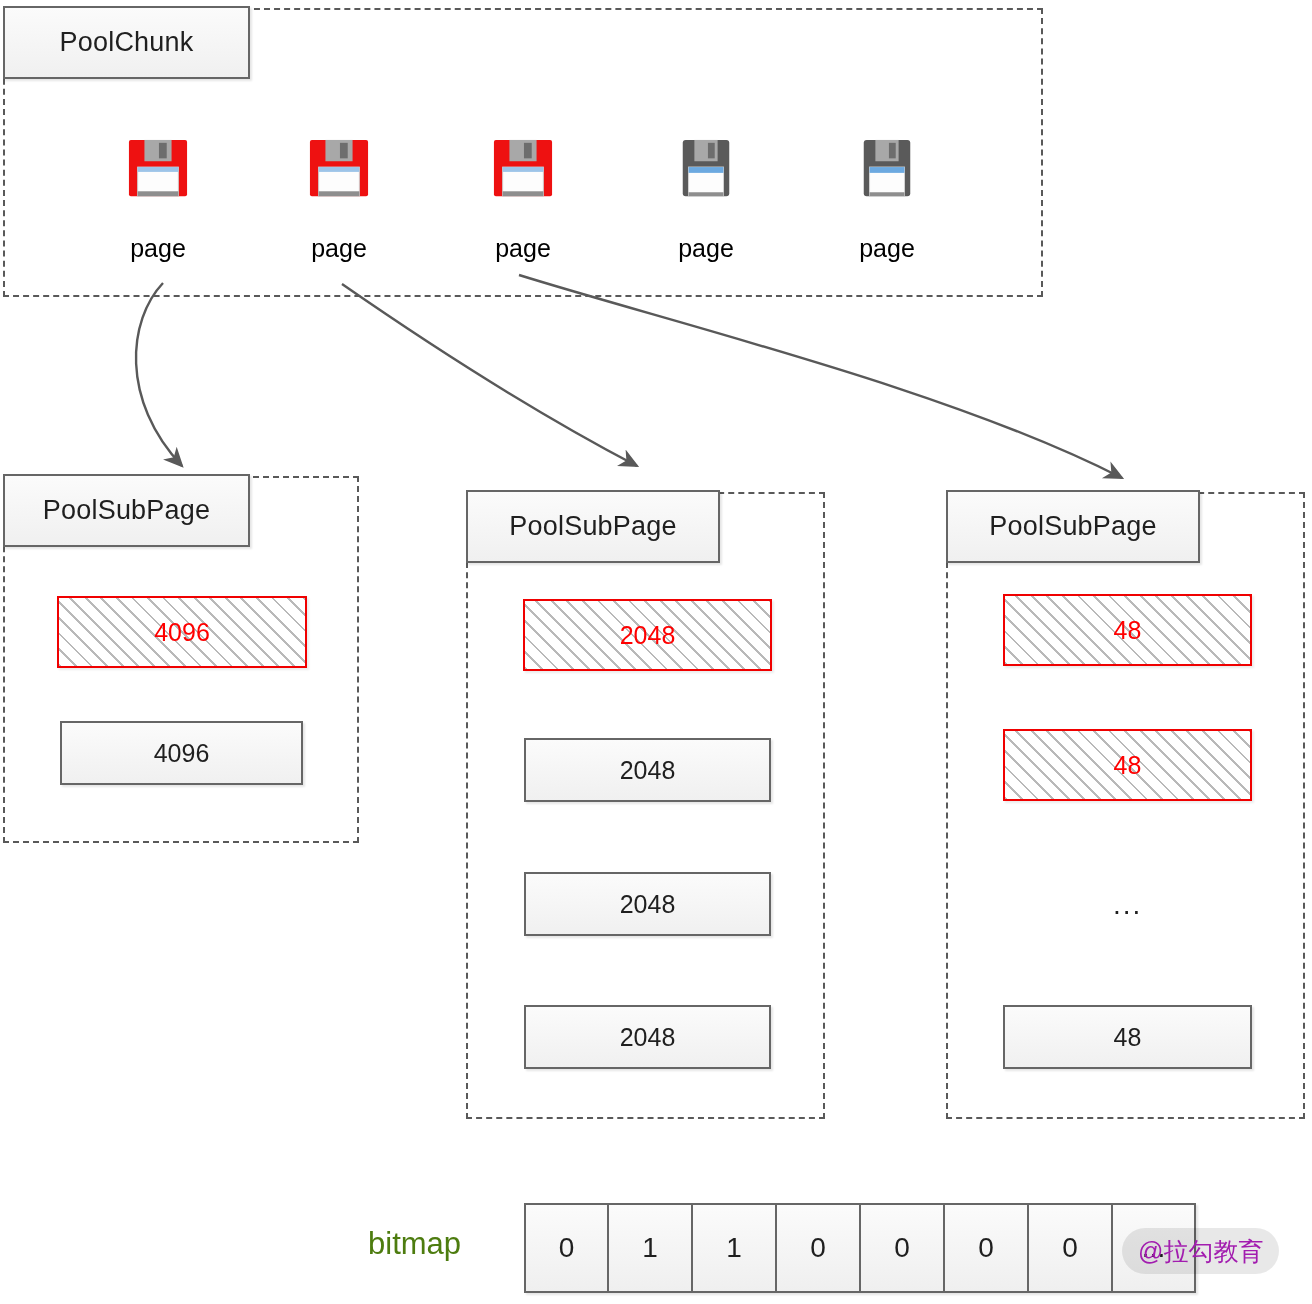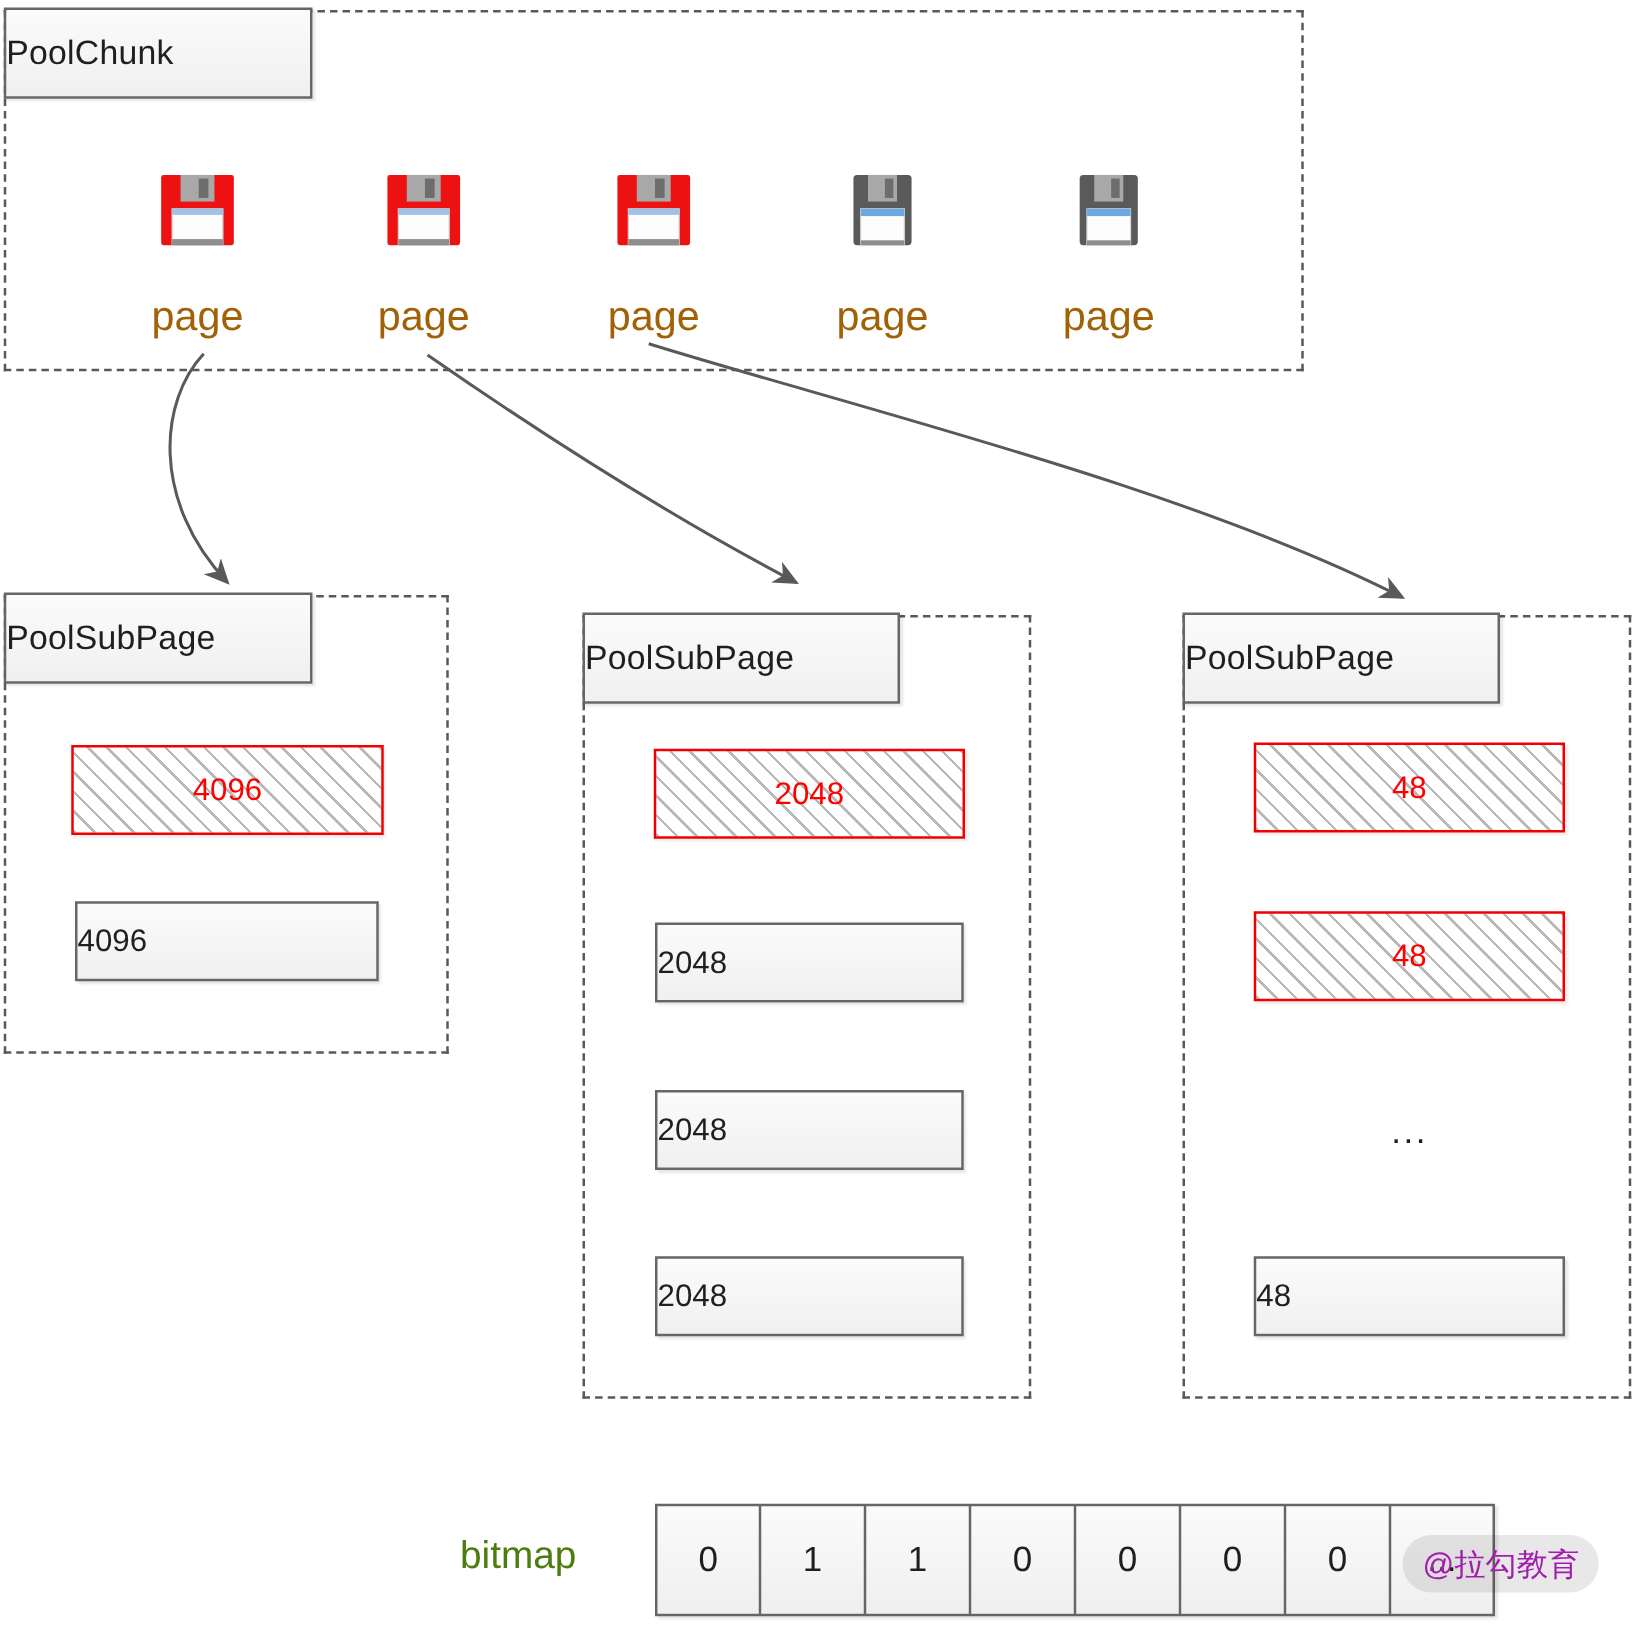--- a/index.html
+++ b/index.html
@@ -29,21 +29,21 @@
 
   
   .solid-box {
     position: absolute;
     box-sizing: border-box;
     border: 2px solid #666666;
     background: linear-gradient(180deg, #fbfbfb 0%, #f0f0f0 100%);
     box-shadow: 2px 2px 2px rgba(0,0,0,0.10);
     display: flex;
     align-items: center;
-    justify-content: flex-start;
+    justify-content: center;
     text-align: center;
     white-space: nowrap;
   }
   .title-box {
     font-size: 27px;
     color: #1f1f1f;
     letter-spacing: 0.2px;
   }
   .value-box {
     font-size: 25px;
@@ -75,22 +75,22 @@
   .floppy {
     position: absolute;
     width: 62px;
     height: 62px;
   }
   .floppy svg { display: block; width: 62px; height: 62px; }
 
   
   .label {
     position: absolute;
-    font-size: 33px;
-    color: #a16207;
+    font-size: 25px;
+    color: #000000;
     white-space: nowrap;
     text-align: center;
   }
   .ellipsis-mark {
     position: absolute;
     font-size: 28px;
     color: #1f1f1f;
     letter-spacing: 2px;
     white-space: nowrap;
   }

